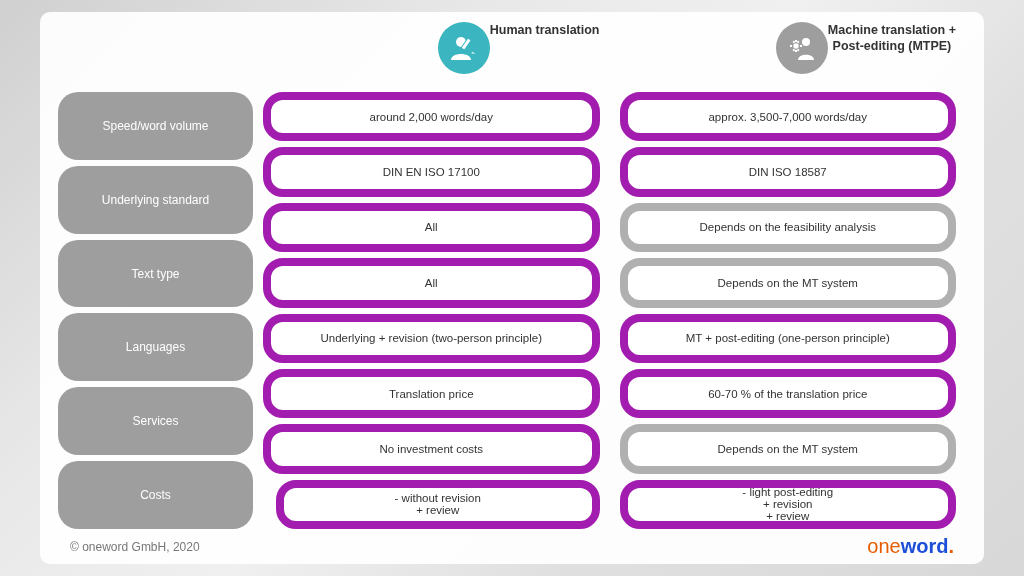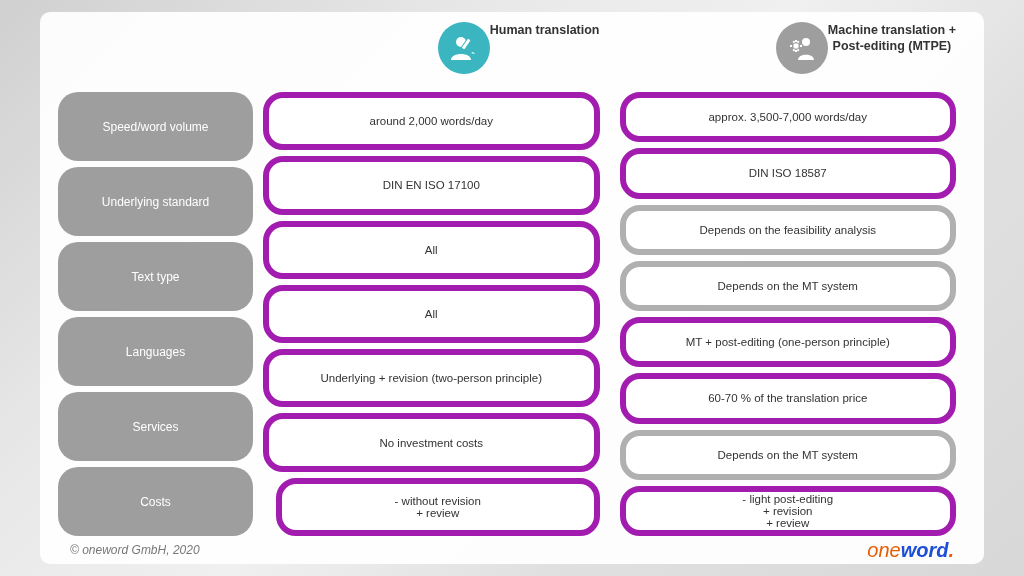--- a/index.html
+++ b/index.html
@@ -116,48 +116,47 @@
 
     .data-rows {
       display: flex;
       flex-direction: column;
       gap: 6px;
       width: 100%;
       flex: 1;
     }
 
     .data-cell {
-      border: 6px solid #a21caf;
+      border: 8px solid #a21caf;
       border-radius: 20px;
       display: flex;
       align-items: center;
       justify-content: center;
       text-align: center;
       font-size: 11.5px;
       color: #333;
       padding: 5px 10px;
       flex: 1;
       min-height: 38px;
       background: white;
     }
 
     .data-cell.gray-border {
       border-color: #b0b0b0;
     }
 
     
     .footer {
-      height: 28px;
+      height: 35px;
       display: flex;
       align-items: center;
       justify-content: space-between;
       padding: 0 30px;
       font-size: 12px;
       color: #777;
-      font-style: italic;
     }
 
     .oneword-logo {
       font-size: 20px;
       font-weight: bold;
       color: #e65c00;
     }
 
     .oneword-logo span.one {
       font-weight: normal;
@@ -203,20 +202,21 @@
           </svg>
         </div>
         <div class="col-header-title">Human translation</div>
       </div>
       <div class="data-rows">
         <div class="data-cell">around 2,000 words/day</div>
         <div class="data-cell">DIN EN ISO 17100</div>
         <div class="data-cell">All</div>
         <div class="data-cell">All</div>
         <div class="data-cell">Underlying + revision (two-person principle)</div>
+        <div class="data-cell">Translation price</div>
         <div class="data-cell">No investment costs</div>
         <div class="data-cell" style="white-space: pre-line; margin-left: 13px;">- without revision
 + review</div>
       </div>
     </div>
 
     <div class="col-machine">
       <div class="col-header">
         <div class="icon-circle" style="background:#9e9e9e;">
           <svg width="32" height="32" viewBox="0 0 32 32" fill="white">

